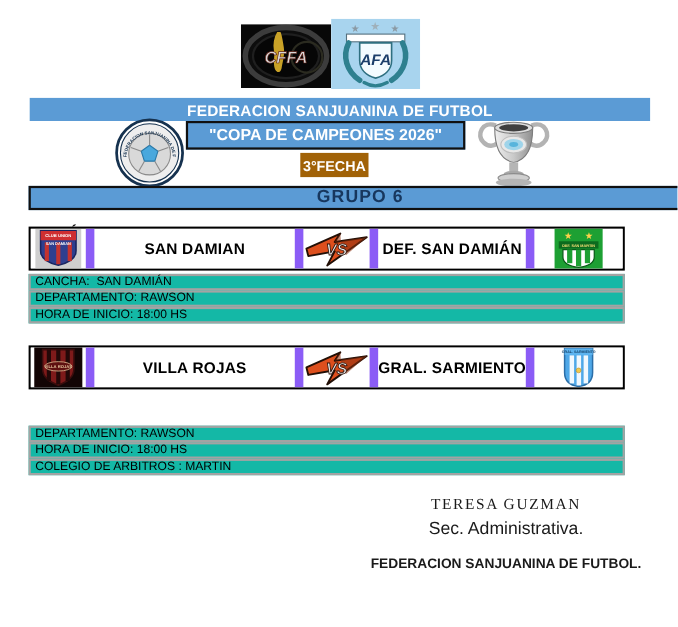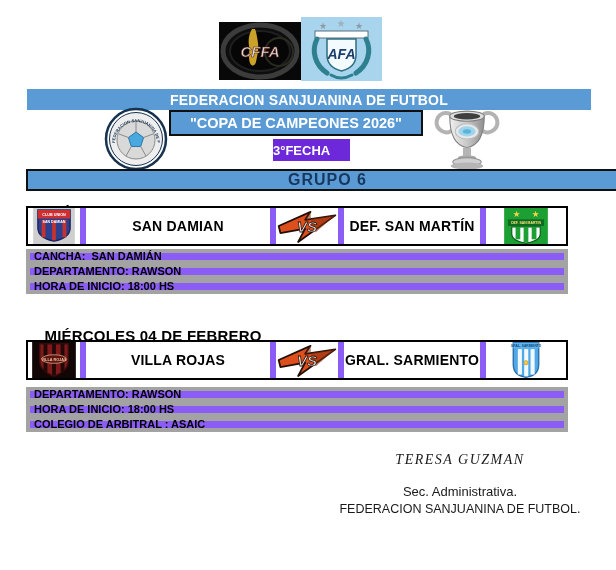--- a/index.html
+++ b/index.html
@@ -12,57 +12,57 @@
   .cffa-box { left:219px; top:22px; width:82px; height:58px; }
   .afa-box  { left:301px; top:17px; width:81px; height:64px; }
 
   
   .fed-bar { left:27px; top:89px; width:564px; height:21px; background:#5b9bd5;
              color:#fff; font-weight:bold; font-size:14px; display:flex;
              align-items:center; justify-content:center; letter-spacing:.2px; }
   .copa-box { left:169px; top:110px; width:254px; height:26px; background:#5b9bd5;
               border:2px solid #101010; color:#fff; font-weight:bold; font-size:14.5px;
               display:flex; align-items:center; justify-content:center; }
-  .fecha-box { left:273px; top:139px; width:77px; height:22px; background:#6d28d9;
+  .fecha-box { left:273px; top:139px; width:62px; height:22px; background:#a16207;
                color:#fff; font-weight:bold; font-size:13px; display:flex;
-               align-items:center; }
+               align-items:center; justify-content:center; }
   .grupo-bar { left:26px; top:169px; width:603px; height:22px; background:#5b9bd5;
                border:2px solid #101010; color:#17375e; font-weight:bold;
                font-size:16px; letter-spacing:1px; display:flex;
                align-items:flex-start; justify-content:center; }
 
   .fsj-logo { left:104px; top:107px; width:64px; height:64px; }
   .trophy   { left:431px; top:103px; width:72px; height:67px; }
 
   .date-header { left:27px; height:18px; color:#000; font-weight:bold;
                  font-size:15px; letter-spacing:.2px; white-space:pre; }
   .date-1 { top:187px; }
   .date-2 { top:310px; }
 
   .match-table { left:26px; width:542px; height:40px; border:2px solid #000;
                  display:grid; grid-template-columns:58px 190px 68px 142px 1fr;
                  background:#fff; }
   .table-1 { top:206px; }
-  .table-2 { top:340px; }
-  .cell { border-right:6px solid #8b5cf6; display:flex; align-items:center;
+  .table-2 { top:314px; }
+  .cell { border-right:8px solid #8b5cf6; display:flex; align-items:center;
           justify-content:center; overflow:hidden; background:#fff; }
   .cell:last-child { border-right:none; }
   .team-name { font-weight:bold; font-size:14px; color:#000; letter-spacing:.2px;
                white-space:nowrap; }
 
-  .detail-row { left:26px; width:542px; height:15px; border:4px solid #a3a3a3;
-                background:#8b5cf6; font-weight:bold; font-size:11px; line-height:11px;
+  .detail-row { left:26px; width:542px; height:15px; border:2px solid #a3a3a3;
+                background:#14b8a6; font-weight:normal; font-size:11px; line-height:11px;
                 color:#000; padding-left:4px; white-space:pre; display:flex;
                 align-items:center; }
 
   .sig-block { left:330px; top:452px; width:260px; text-align:center; color:#1a1a1a; }
   .sig-name { font-family:"Liberation Serif", serif; font-size:14px;
-              letter-spacing:1.5px;font-style:italic; }
-  .sig-role { font-size:13px; margin-top:16px; }
-  .sig-org  { font-size:12.5px; margin-top:3px; }
+              letter-spacing:1.5px; }
+  .sig-role { font-size:16px; margin-top:4px; }
+  .sig-org  { font-size:12.5px; margin-top:15px;font-weight:bold; }
 
   svg { display:block; }
 </style>
 </head>
 <body>
 
 <div class="page">
 
   <div class="abs cffa-box">
     <svg viewBox="0 0 82 58" width="82" height="58">
@@ -170,21 +170,21 @@
       <span class="team-name">SAN DAMIAN</span>
     </div>
     <div class="cell">
       <svg viewBox="0 0 70 40" width="64" height="36">
         <path d="M3,20 L39,4 L33,13 L67,8 L25,38 L33,23 L5,28 Z" fill="#dd4f1d" stroke="#220f06" stroke-width="2" stroke-linejoin="round"></path>
         <path d="M39,4 L33,13 L67,8 L45,27 L40,18 Z" fill="#8c2f0e" opacity="0.55"></path>
         <text x="35" y="27" text-anchor="middle" font-family="Liberation Sans, sans-serif" font-size="17" font-weight="bold" font-style="italic" fill="#e9e9e9" stroke="#2b1006" stroke-width="0.9">VS</text>
       </svg>
     </div>
     <div class="cell">
-      <span class="team-name">DEF. SAN MARTÍN</span>
+      <span class="team-name">DEF. SAN DAMIÁN</span>
     </div>
     <div class="cell">
       <svg viewBox="0 0 46 40" width="48" height="38">
         <rect x="0" y="0" width="46" height="40" fill="#1da033"></rect>
         <text x="13" y="11" text-anchor="middle" font-size="9" fill="#ffd24a">★</text>
         <text x="33" y="11" text-anchor="middle" font-size="9" fill="#ffd24a">★</text>
         <rect x="4" y="13" width="38" height="7" fill="#0c6b1e"></rect>
         <text x="23" y="18.2" text-anchor="middle" font-size="3.6" font-weight="bold" fill="#ffe27a">DEF. SAN MARTIN</text>
         <path d="M8,21 h30 v7 c0,6 -7,9 -15,10 C15,37 8,34 8,28 Z" fill="#ffffff" stroke="#0a5c18" stroke-width="1.2"></path>
         <rect x="12" y="21" width="5" height="13" fill="#1da033"></rect>
@@ -235,21 +235,21 @@
         <rect x="25" y="10" width="4.5" height="28" fill="#ffffff" opacity="0.92"></rect>
         <rect x="6" y="3" width="28" height="6.5" fill="#5db4f0"></rect>
         <text x="20" y="8" text-anchor="middle" font-size="3.6" font-weight="bold" fill="#17466e">GRAL. SARMIENTO</text>
         <circle cx="20" cy="25" r="2.4" fill="#f2c94c" stroke="#b98a1e" stroke-width="0.6"></circle>
       </svg>
     </div>
   </div>
 
   <div class="abs detail-row" style="top:387px"><span>DEPARTAMENTO: RAWSON</span></div>
   <div class="abs detail-row" style="top:402px"><span>HORA DE INICIO: 18:00 HS</span></div>
-  <div class="abs detail-row" style="top:417px"><span>COLEGIO DE ARBITRAL : ASAIC</span></div>
+  <div class="abs detail-row" style="top:417px"><span>COLEGIO DE ARBITROS : MARTIN</span></div>
 
   <div class="abs sig-block">
     <div class="sig-name">TERESA GUZMAN</div>
     <div class="sig-role">Sec. Administrativa.</div>
     <div class="sig-org">FEDERACION SANJUANINA DE FUTBOL.</div>
   </div>
 
 </div>
 
 </body></html>

